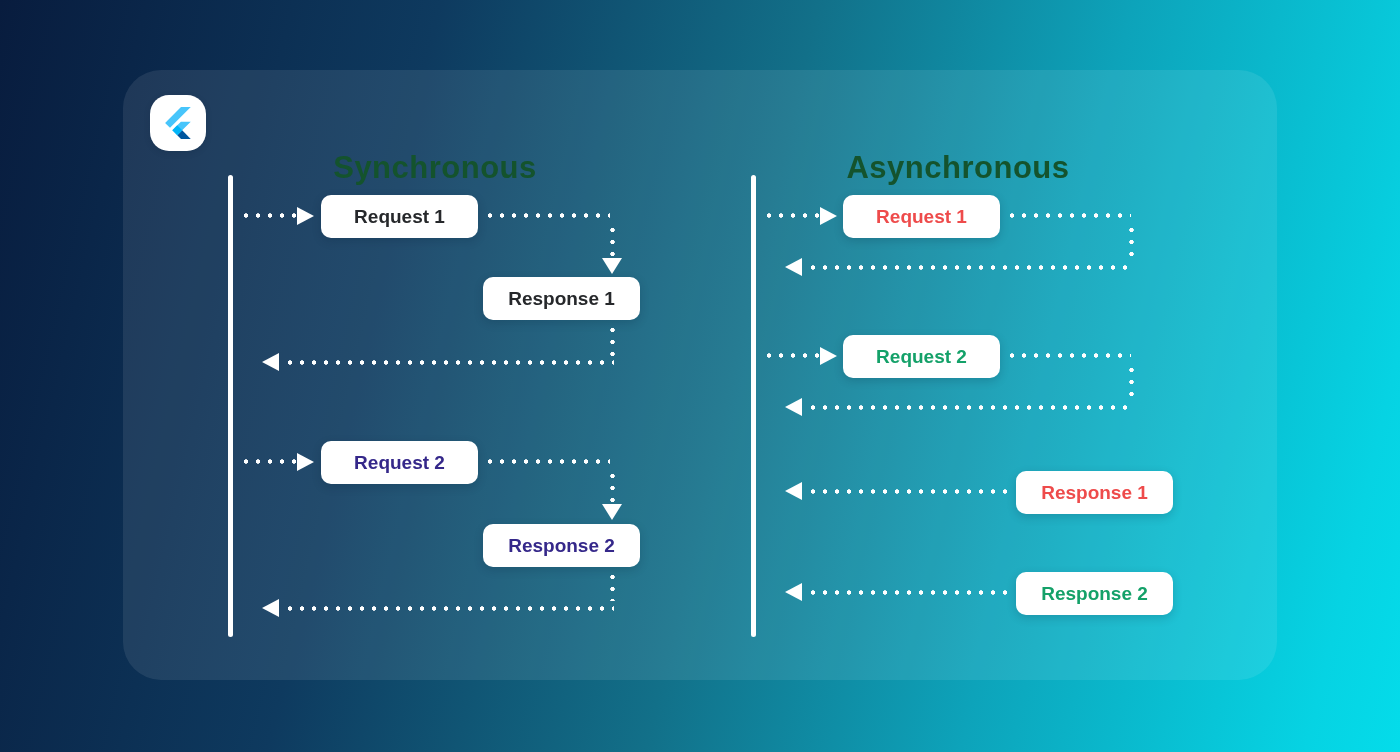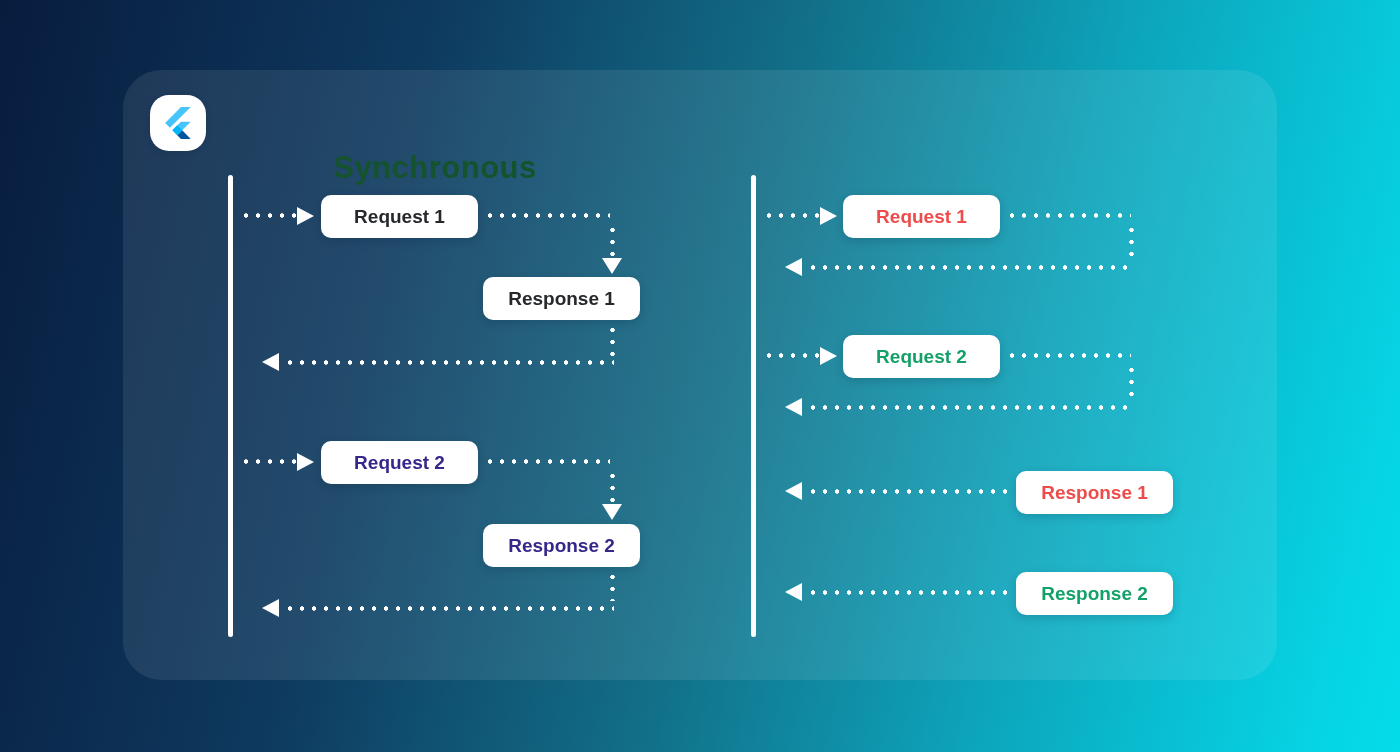--- a/index.html
+++ b/index.html
@@ -63,20 +63,21 @@
       <svg viewBox="0 0 256 317" xmlns="http://www.w3.org/2000/svg">
         <path fill="#47C5FB" d="M157.67 0 .29 157.38l48.52 48.53L254.07 0z"></path>
         <path fill="#47C5FB" d="M156.57 145.4 72.15 229.82l48.71 49.26 48.45-48.45 84.76-84.76z"></path>
         <path fill="#00569E" d="m120.86 279.07 36.84 36.84h96.4l-84.55-84.55z"></path>
         <path fill="#00B5F8" d="m71.61 230.36 48.71-48.71 49.24 49.25-48.7 48.69z"></path>
       </svg>
     </span>
   </div>
 
   <div class="panel-title title-sync">Synchronous</div>
+  <div class="panel-title title-async">Asynchronous</div>
 
   <div class="lifeline lifeline-sync"></div>
   <div class="lifeline lifeline-async"></div>
 
   <div class="hdots" style="left:240px;top:213px;width:56px;"></div>
   <div class="arr arr-r" style="left:297px;top:207px;"></div>
   <div class="node" style="left:321px;top:195px;">
     <span style="color: rgb(38, 40, 43);">Request 1</span>
   </div>
   <div class="hdots" style="left:484px;top:213px;width:126px;"></div>

